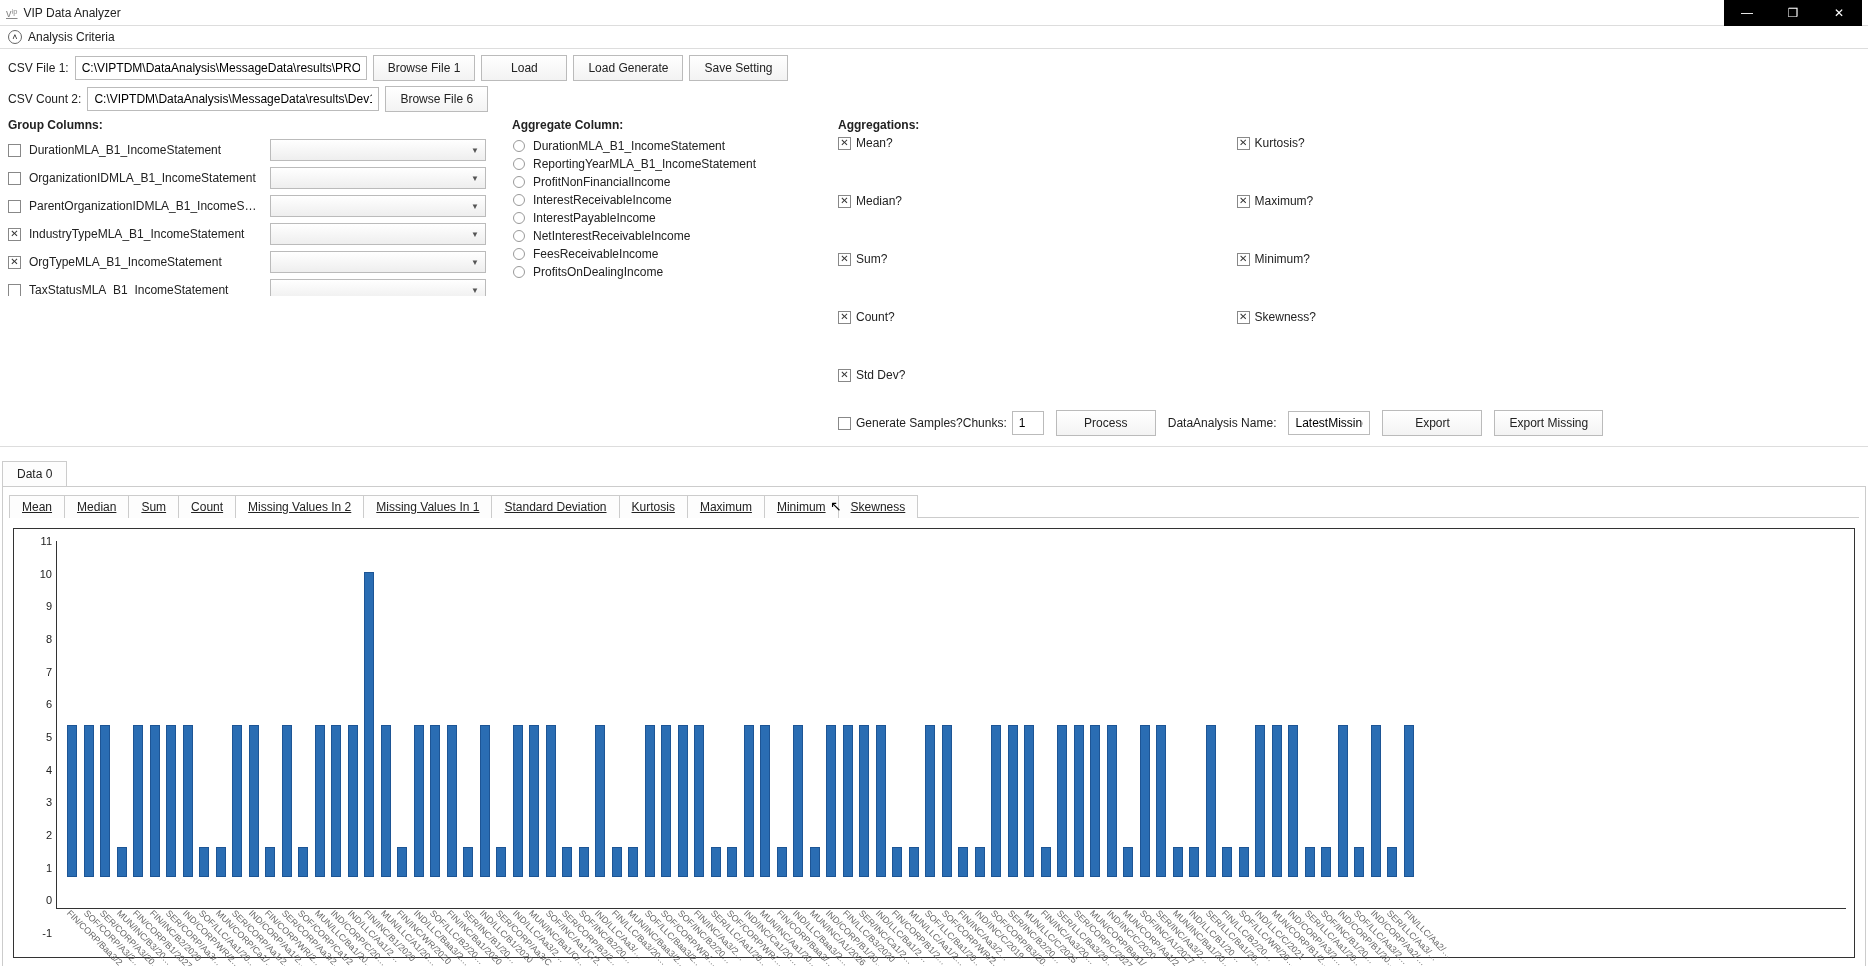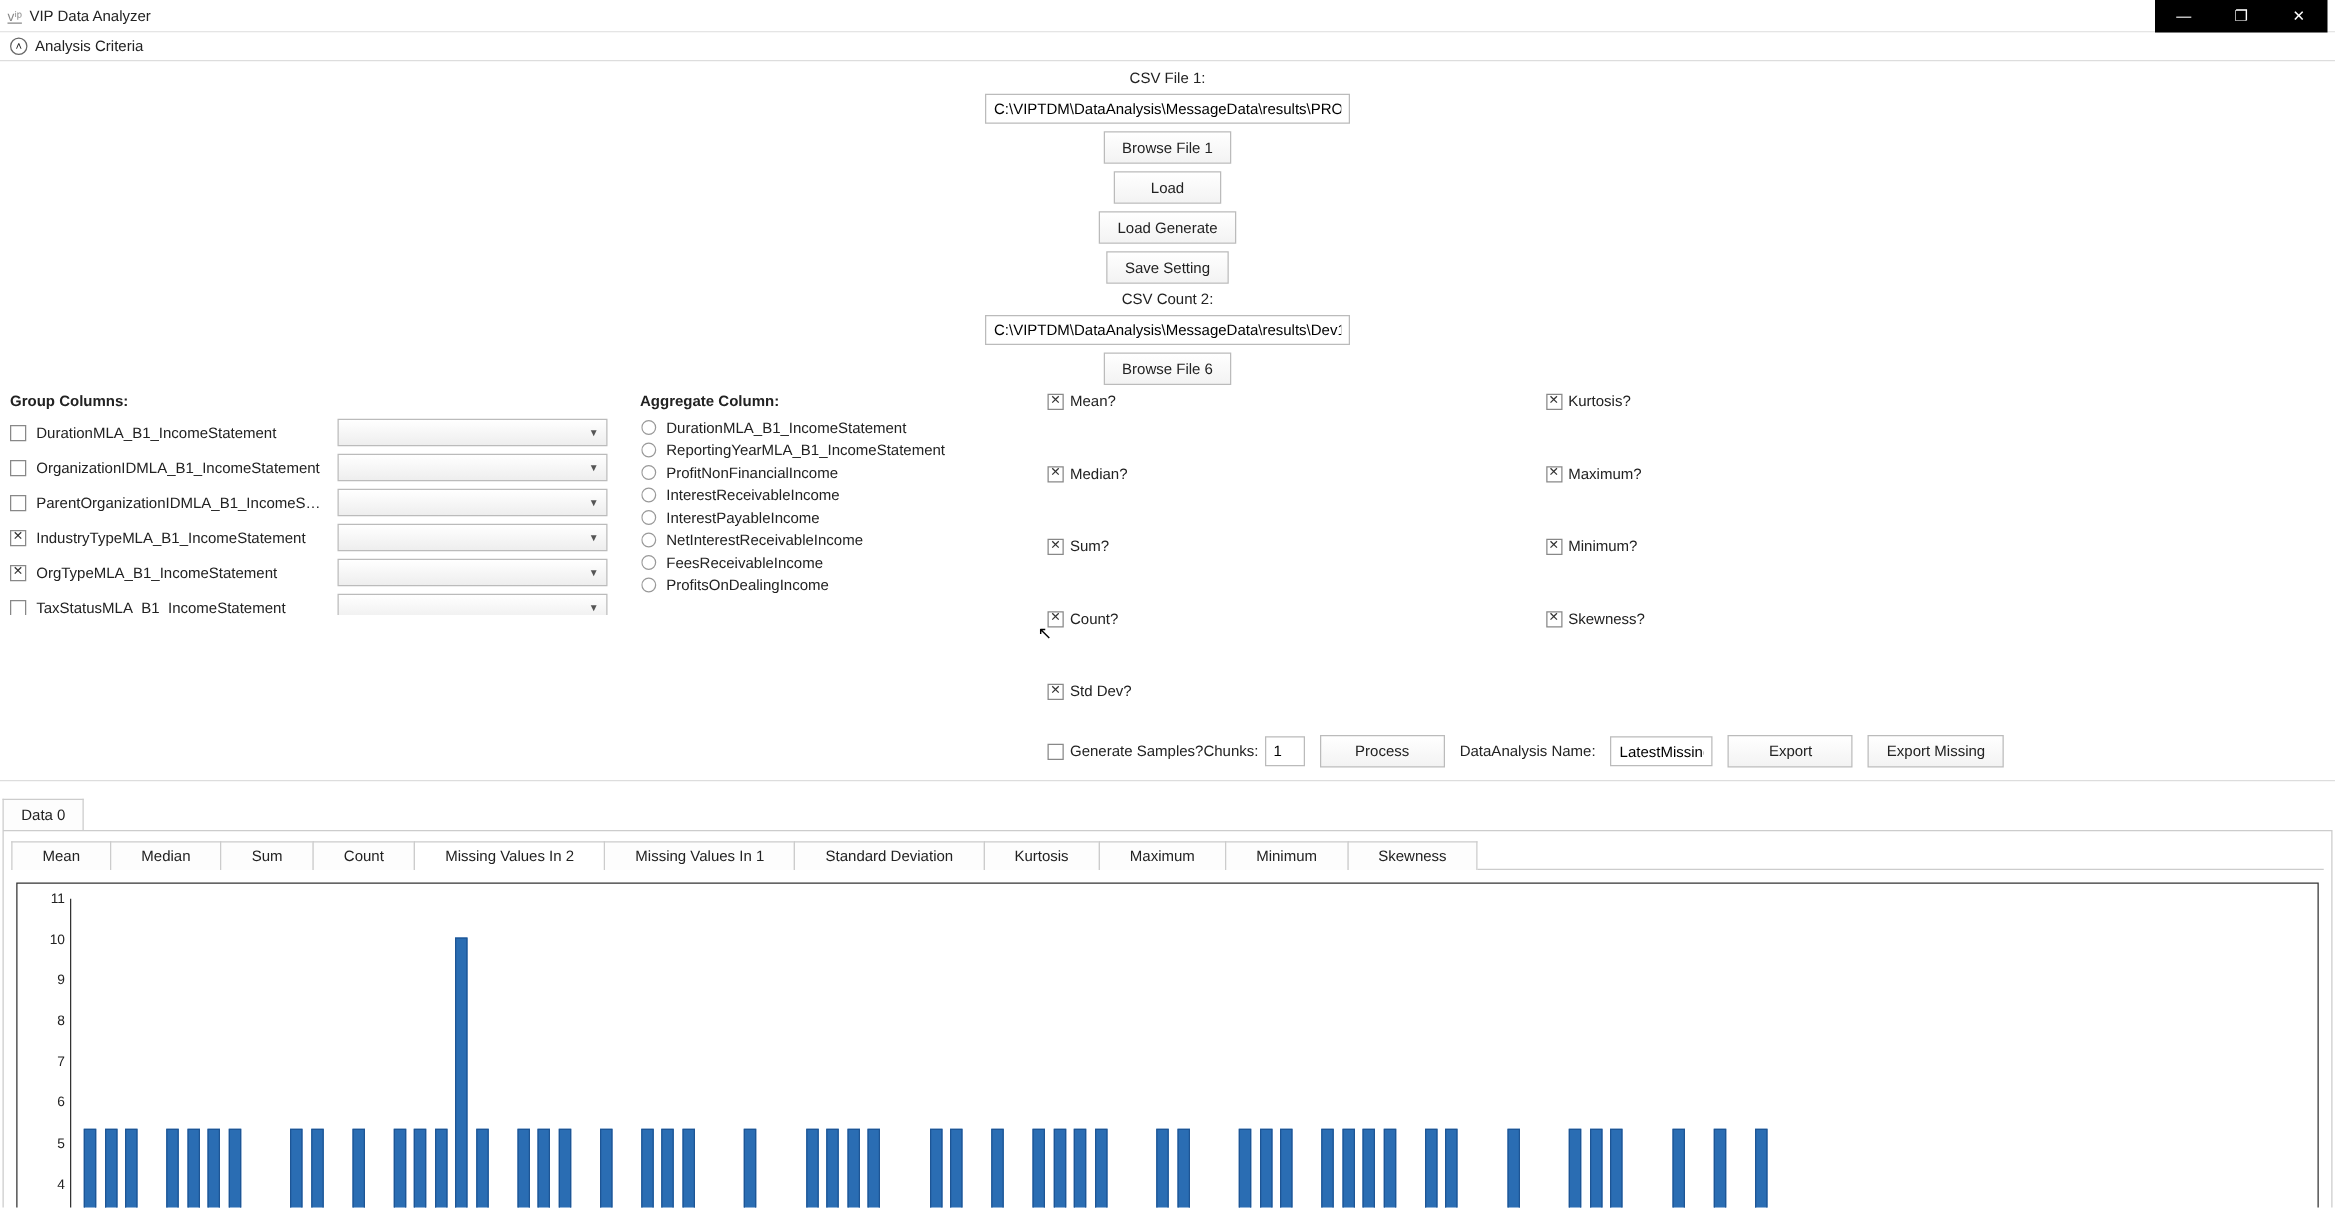--- a/index.html
+++ b/index.html
@@ -5,21 +5,21 @@
   * { box-sizing: border-box; margin: 0; padding: 0; font-family: "Segoe UI", Tahoma, sans-serif; }
   body { background: #fff; font-size: 12px; color: #222; overflow:hidden; width:1868px; height:966px; }
   .titlebar { display:flex; align-items:center; height:26px; padding:0 6px; background:#fff; border-bottom:1px solid #ddd; }
   .titlebar .icon { font-size:11px; color:#888; margin-right:6px;text-decoration:underline; }
   .titlebar .title { font-size:12px; }
   .winbtns { margin-left:auto; display:flex; background:#000; height:26px; }
   .winbtn { width:46px; display:flex; align-items:center; justify-content:center; color:#fff; font-size:12px; }
   .section-header { display:flex; align-items:center; padding:4px 8px; border-bottom:1px solid #ddd; background:#fff; }
   .section-header .chev { width:14px; height:14px; border:1px solid #666; border-radius:50%; display:flex; align-items:center; justify-content:center; font-size:9px; margin-right:6px; }
   .section-body { padding:6px 8px 10px 8px; border-bottom:1px solid #ddd; }
-  .row { display:flex; align-items:center; gap:6px; margin-bottom:5px;flex-direction:column; }
+  .row { display:flex; align-items:center; gap:6px; margin-bottom:5px; }
   .lbl { font-size:12px; white-space:nowrap; }
   input[type=text].path { height:24px; width:292px; border:1px solid #bbb; padding:0 6px; background:#fff; font-size:12px; }
   input[type=text].short { height:24px; width:32px; border:1px solid #bbb; padding:0 6px; font-size:12px; text-align:left; }
   input[type=text].cfg { height:24px; width:82px; border:1px solid #bbb; padding:0 6px; font-size:12px; }
   .btn { height:26px; min-width:86px; padding:0 14px; border:1px solid #bbb; background:linear-gradient(#fff,#f3f3f3); font-size:12px; cursor:pointer; display:flex; align-items:center; justify-content:center; }
   .btn.wide { min-width:100px; }
   .lists-row { display:flex; gap:26px; margin-top:6px; }
   .list-col { }
   .list-title { font-size:12px; margin-bottom:4px;font-weight:bold; }
   .group-list { width:478px; max-height:160px; overflow-y:auto; }
@@ -33,21 +33,21 @@
   .radio-item { display:flex; align-items:center; gap:8px; padding:2px 0; }
   .radio { width:12px; height:12px; border:1px solid #999; border-radius:50%; background:#fff; flex-shrink:0; }
   .aggcol { }
   .aggs-grid { display:grid; grid-template-columns:auto auto; column-gap:28px; row-gap:2px;gap:44px; }
   .agg-item { display:flex; align-items:center; gap:5px; }
   .actions-row { display:flex; align-items:center; gap:12px; margin-top:28px; }
   .tabs-outer { margin-top:14px; }
   .data-tab { display:inline-block; border:1px solid #ccc; border-bottom:none; background:#fdfdfd; padding:5px 14px; font-size:12px; margin-left:2px;}
   .inner-frame { border:1px solid #ccc; margin:0 2px; padding:8px 6px; }
   .stat-tabs { display:flex; flex-wrap:wrap; gap:0; border-bottom:1px solid #ccc; }
-  .stat-tab { border:1px solid #ccc; border-bottom:none; padding:4px 24px; font-size:12px; background:#fdfdfd; margin-right:-1px; margin-bottom:-1px; }
+  .stat-tab { border:1px solid #ccc; border-bottom:none; padding:4px 12px; font-size:12px; background:#fdfdfd; margin-right:-1px; margin-bottom:-1px;text-decoration:underline; }
   .stat-tab.active { background:#fff; position:relative; z-index:2; }
   .chart-outer { border:1px solid #333; margin:10px 4px 4px 4px; padding:12px 8px 28px 42px; position:relative; height:430px; }
   .chart-yaxis { position:absolute; left:4px; top:12px; bottom:24px; width:36px; }
   .ytick { position:absolute; right:2px; font-size:11px; transform:translateY(-50%); }
   .chart-plot { position:absolute; left:42px; right:8px; top:12px; bottom:48px; border-left:1px solid #333; border-bottom:1px solid #333; }
   .bar { position:absolute; bottom:0; width:10px; background:#2a6db3; border:1px solid #1d5595;}
   .xlabel { position:absolute; top:100%; font-size:9px; transform:rotate(45deg); transform-origin:top left; white-space:nowrap; color:#666; }
   .cursor-arrow { position:absolute; font-size:14px; color:#000; pointer-events:none; }
 </style>
 </head>
@@ -166,20 +166,21 @@
             <span>FeesReceivableIncome</span>
           </div>
           <div class="radio-item">
             <span class="radio"></span>
             <span>ProfitsOnDealingIncome</span>
           </div>
         </div>
     </div>
 
     <div class="list-col aggcol">
+      <div class="list-title">Aggregations:</div>
       <div class="aggs-grid" id="aggs-grid">
           <div class="agg-item">
             <span class="chk checked"></span>
             <span>Mean?</span>
           </div>
           <div class="agg-item">
             <span class="chk checked"></span>
             <span>Kurtosis?</span>
           </div>
           <div class="agg-item">

